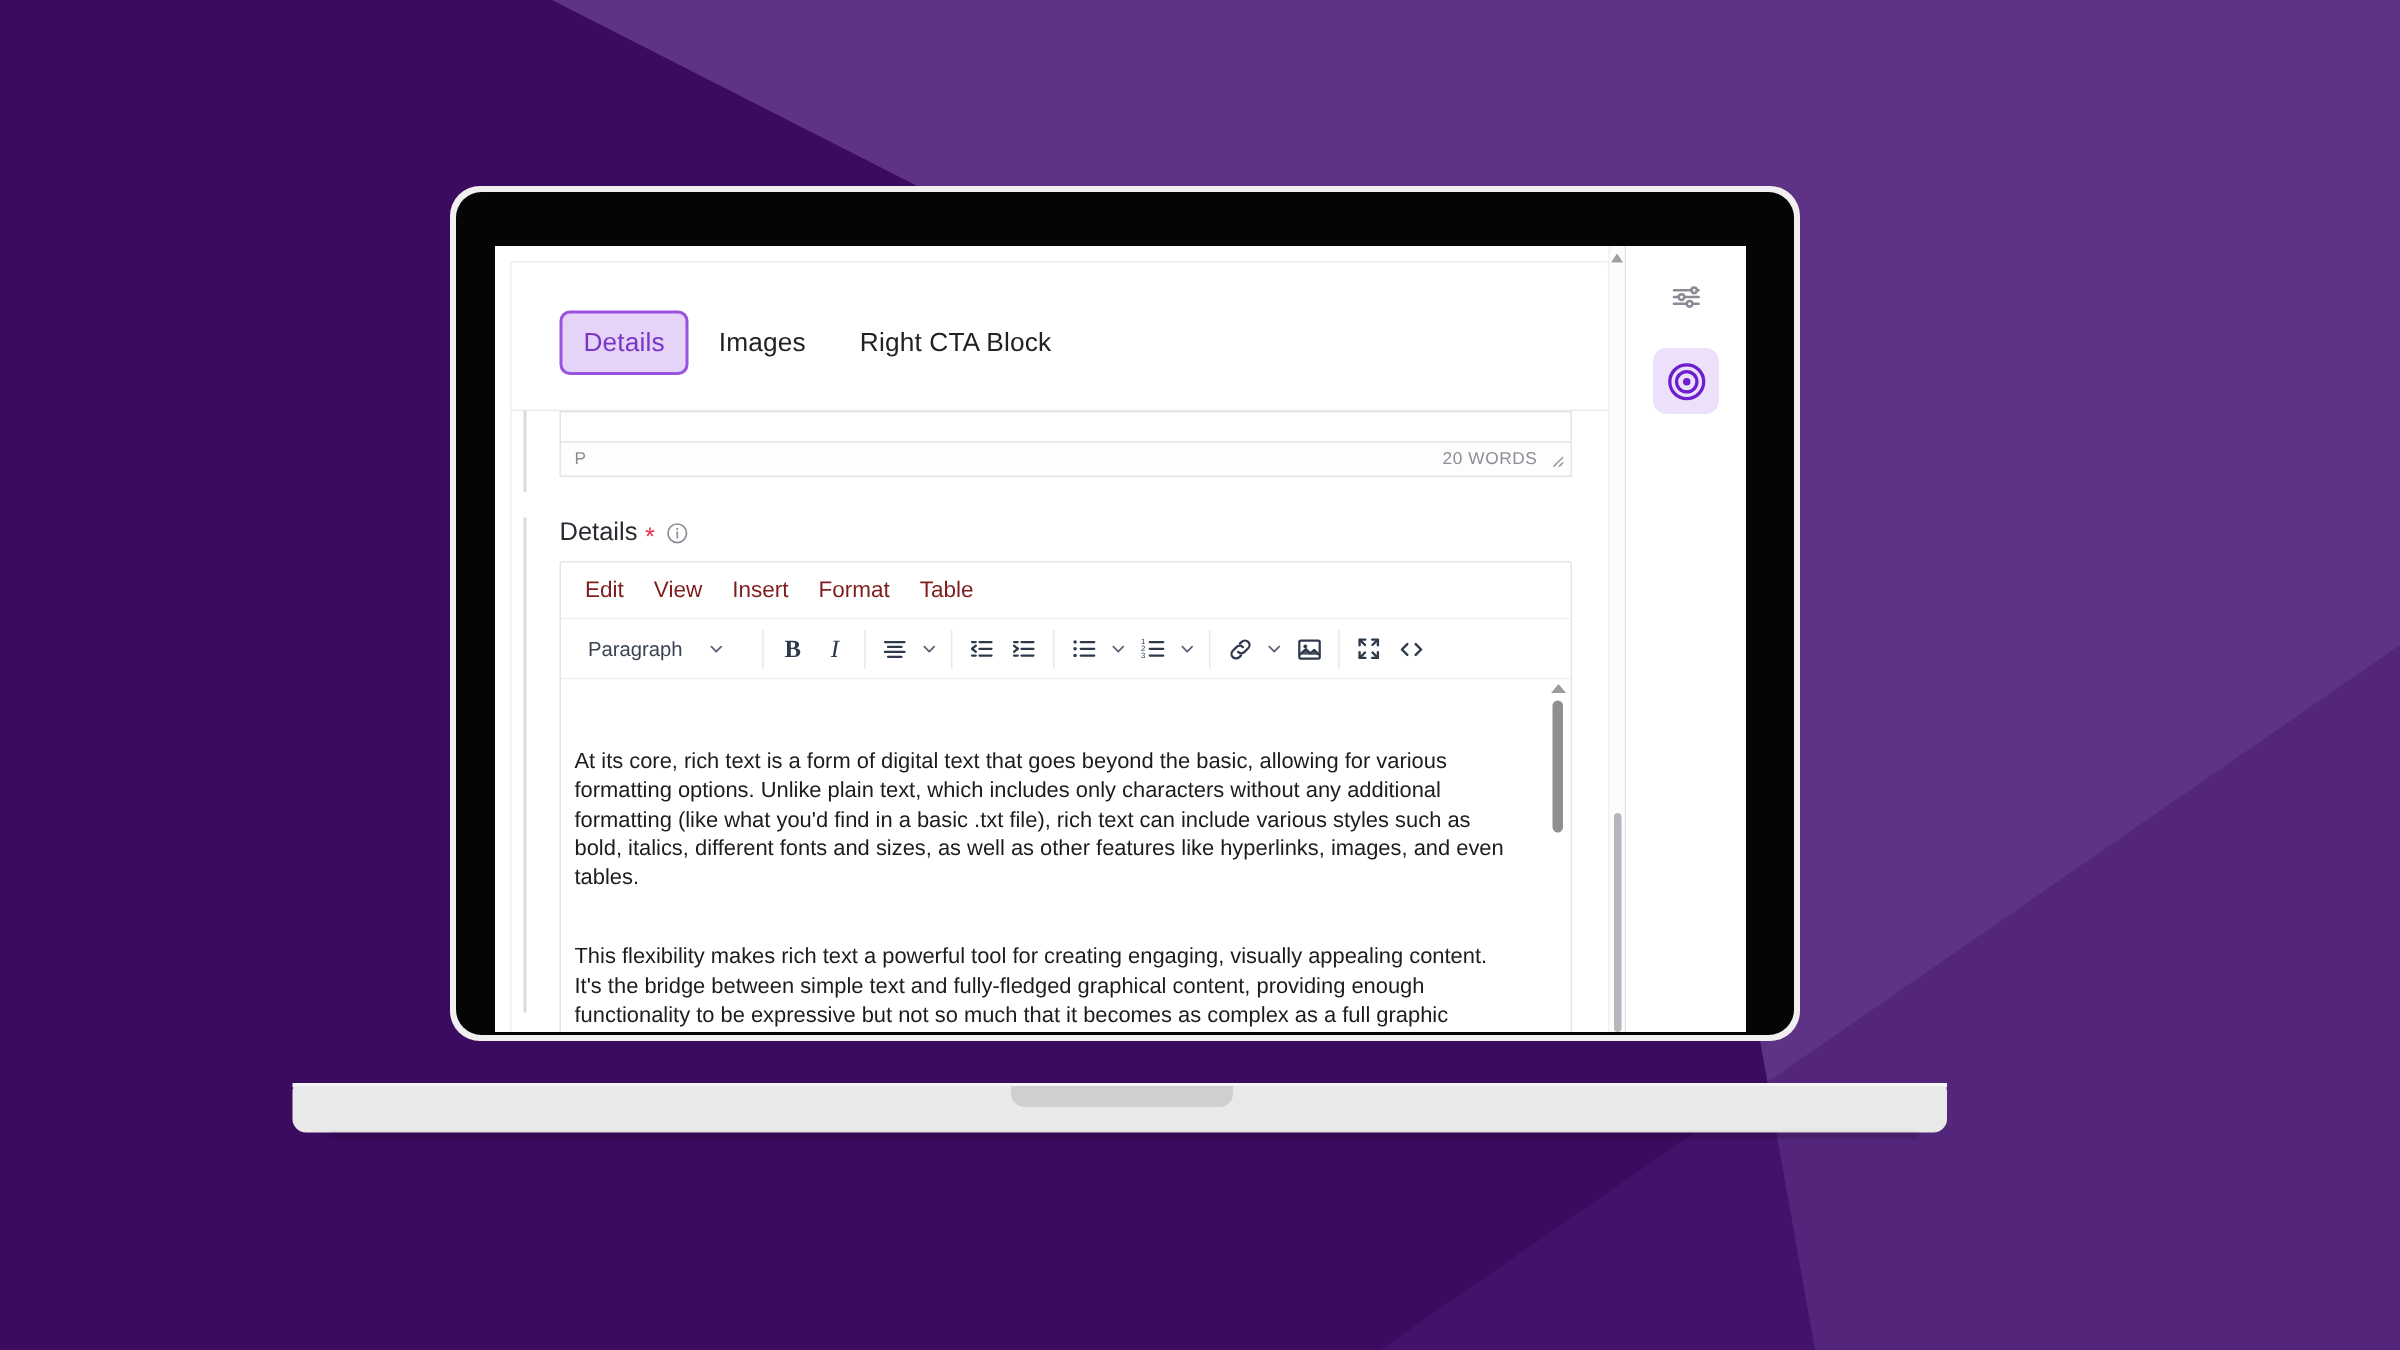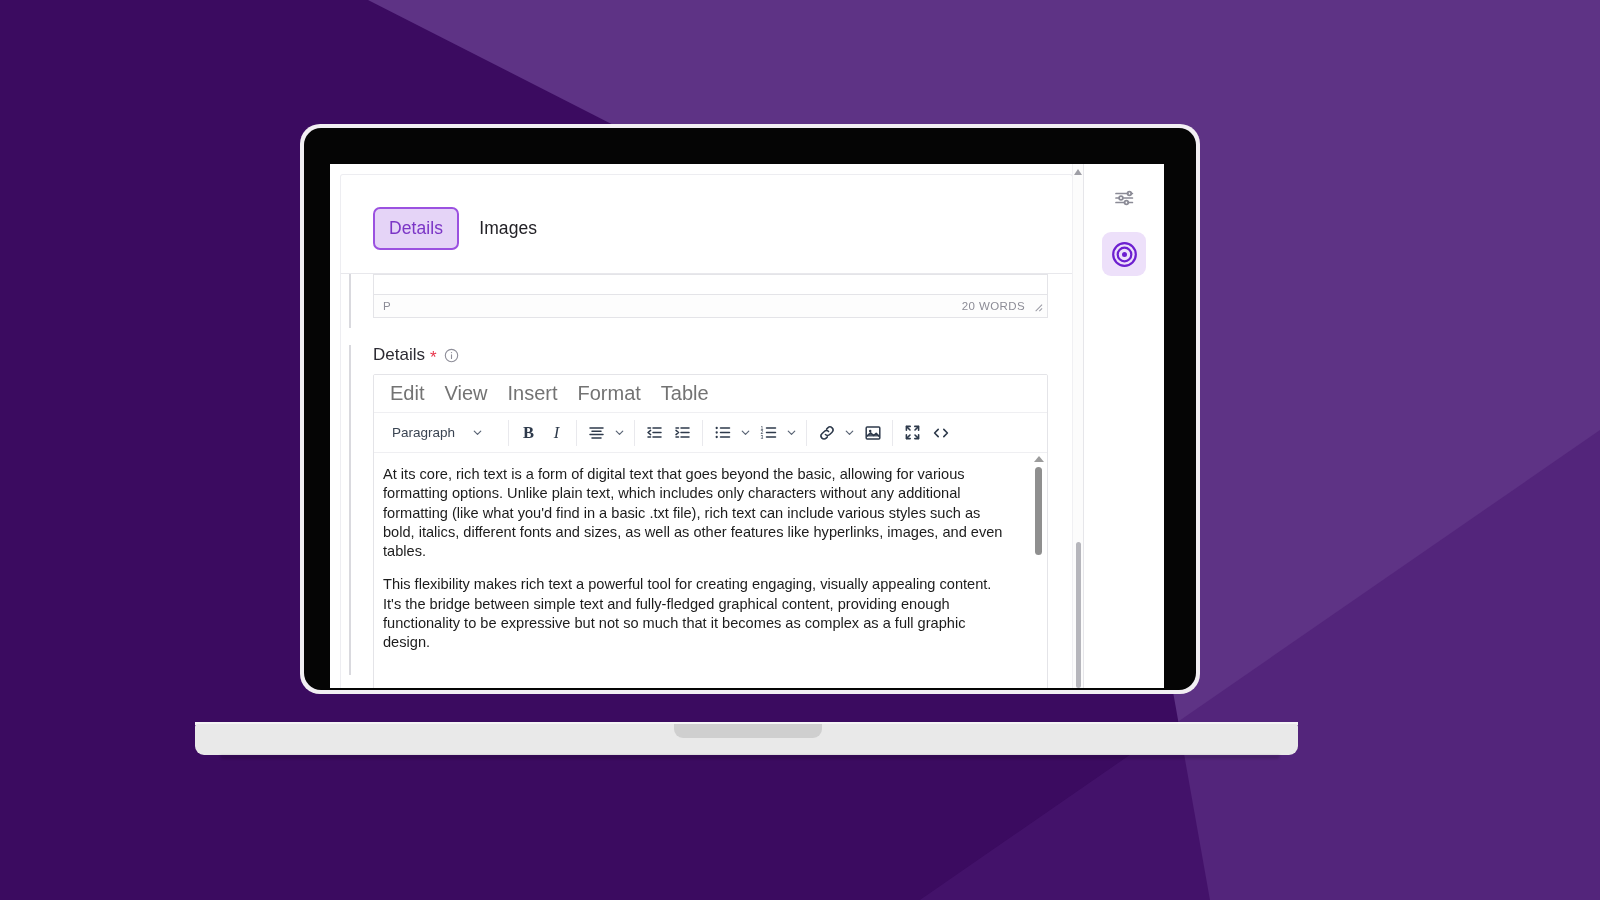--- a/index.html
+++ b/index.html
@@ -228,22 +228,22 @@
   .menubar {
     display: flex;
     align-items: center;
     gap: 4px;
     height: 38px;
     padding: 0 8px;
     border-bottom: 1px solid #EFEFF2;
     background: #fff;
   }
   .menu-item {
-    font-size: 20px;
-    color: #737373;
+    font-size: 15px;
+    color: #7f1d1d;
     padding: 4px 8px;
     border-radius: 3px;
     cursor: pointer;
   }
   .toolbar {
     display: flex;
     align-items: center;
     height: 40px;
     padding: 0 6px;
     border-bottom: 1px solid #EFEFF2;
@@ -297,20 +297,21 @@
     overflow: hidden;
     background: #fff;
   }
   .doc-p {
     font-size: 14.6px;
     line-height: 19.3px;
     color: #1C1C1C;
     margin-bottom: 14px;
     max-width: 622px;
     font-family: "Liberation Sans", sans-serif;
+    margin-top: 34px;
   }
   .doc-h2 {
     font-size: 21.5px;
     font-weight: 700;
     color: #0B0B0B;
     margin-top: 18px;
     letter-spacing: -.2px;
   }
 
   
@@ -415,20 +416,23 @@
       <div class="app">
 
         <div class="main-col">
 
           <div class="tabbar">
             <div class="tab active">
               <span>Details</span>
             </div>
             <div class="tab">
               <span>Images</span>
+            </div>
+            <div class="tab">
+              <span>Right CTA Block</span>
             </div>
           </div>
 
           <div class="form-scroll">
 
             <div class="field-block">
               <div class="field-rule" style="height:54px;"></div>
 
               <div class="partial-editor">
                 <div class="partial-body"></div>

